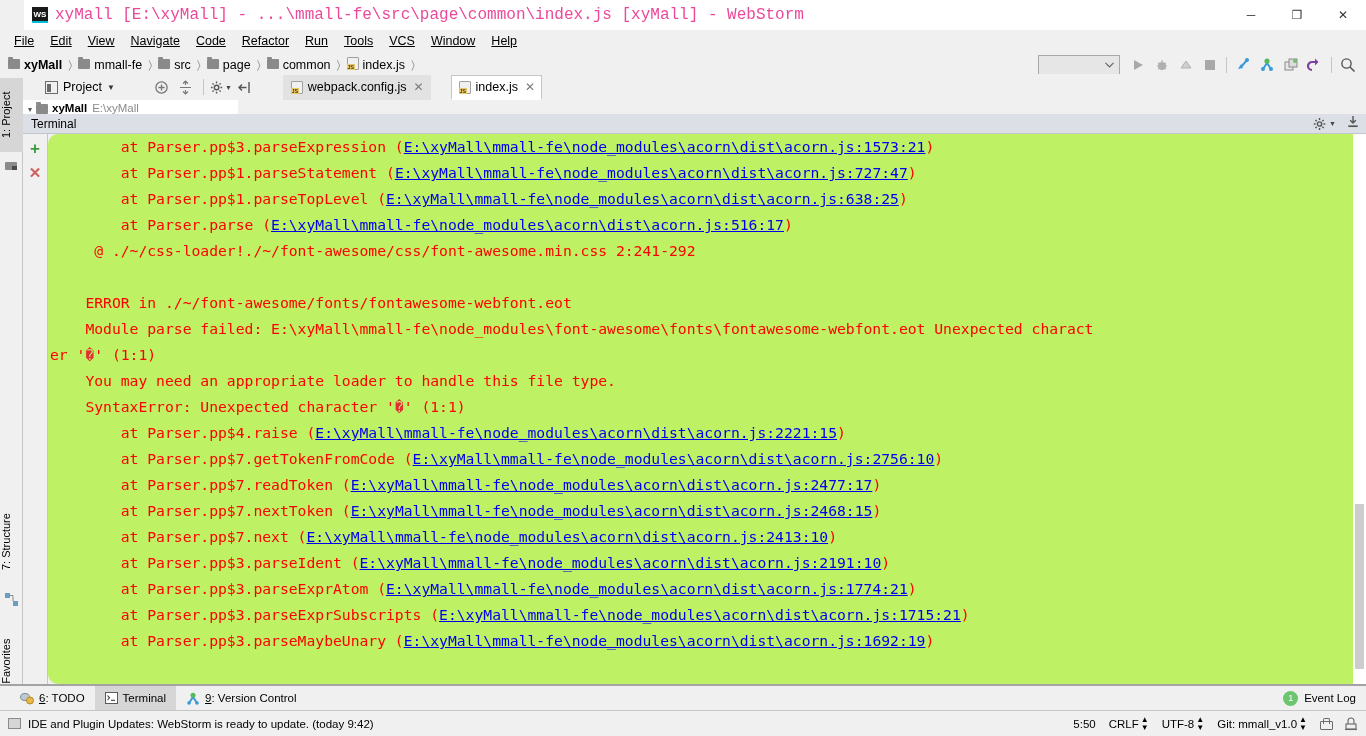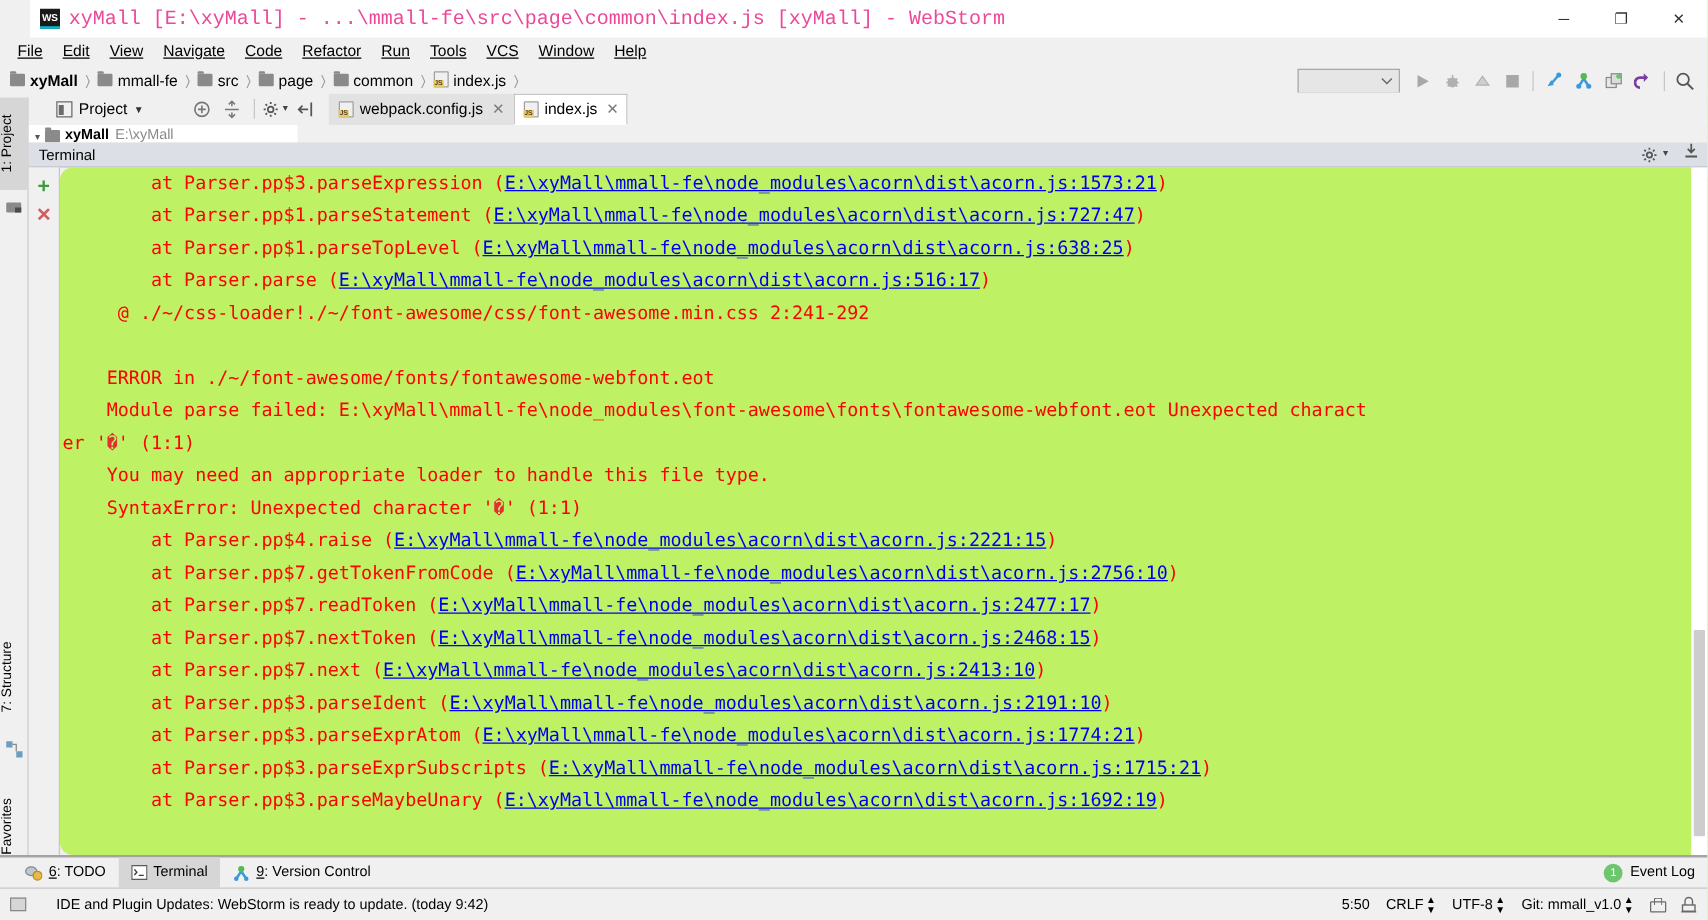--- a/index.html
+++ b/index.html
@@ -95,21 +95,21 @@
   .proj-ico {
     width:13px; height:13px; border:1px solid #6b6b6b; margin-right:5px; position:relative;
   }
   .proj-ico::after { content:""; position:absolute; left:1px; top:2px; width:4px; height:8px; background:#6b6b6b; }
   .caret-down { font-size:8px; margin-left:5px; color:#333; }
   .tool-ico { width:22px; height:22px; display:flex; align-items:center; justify-content:center; margin:0 1px; }
   .vsep { width:1px; height:16px; background:#c6c6c6; margin:0 5px; }
 
   .etab {
     display:flex; align-items:center; height:25px; padding:0 6px 0 7px;
-    font-size:12.5px; border:1px solid transparent; position:relative;
+    font-size:12.5px; border:1px solid transparent; position:relative;margin-left:20px;
   }
   .etab.selected { background:#fff; border-color:#c6c6c6; border-bottom-color:#fff; }
   .etab.inactive { background:#e2e2e2; }
   .etab .tabclose { margin-left:7px; color:#7a7a7a; font-size:12px; }
   .etab .lbl { margin-left:5px; }
 
   
   .treepeek {
     position:absolute; left:23px; top:100px; width:215px; height:14px;
     background:#fff; font-size:11.5px; color:#000; overflow:hidden;
@@ -171,21 +171,21 @@
   .evt-badge {
     width:15px; height:15px; border-radius:50%; background:#6dc66d; color:#fff;
     font-size:9px; display:flex; align-items:center; justify-content:center;
     margin-right:6px; position:relative;
   }
 
   
   .statusbar {
     position:absolute; left:0; bottom:0; width:1366px; height:26px;
     background:#f0f0f0; border-top:1px solid #c6c6c6; display:flex; align-items:center;
-    padding-left:8px; font-size:11.5px; color:#000;gap:17px;
+    padding-left:8px; font-size:11.5px; color:#000;
   }
   .sb-msg-ico {
     width:13px; height:11px; border:1px solid #8a8a8a; background:#d6d6d6;
     margin-right:7px; display:inline-block;
   }
   .sb-right { position:absolute; right:8px; display:flex; align-items:center; gap:13px; }
   .sb-item { display:flex; align-items:center; }
   .updown { font-size:8px; margin-left:2px; line-height:8px; display:inline-block; }
   .lock-ico { width:11px; height:12px; position:relative; display:inline-block; }
   .lock-ico::before {

